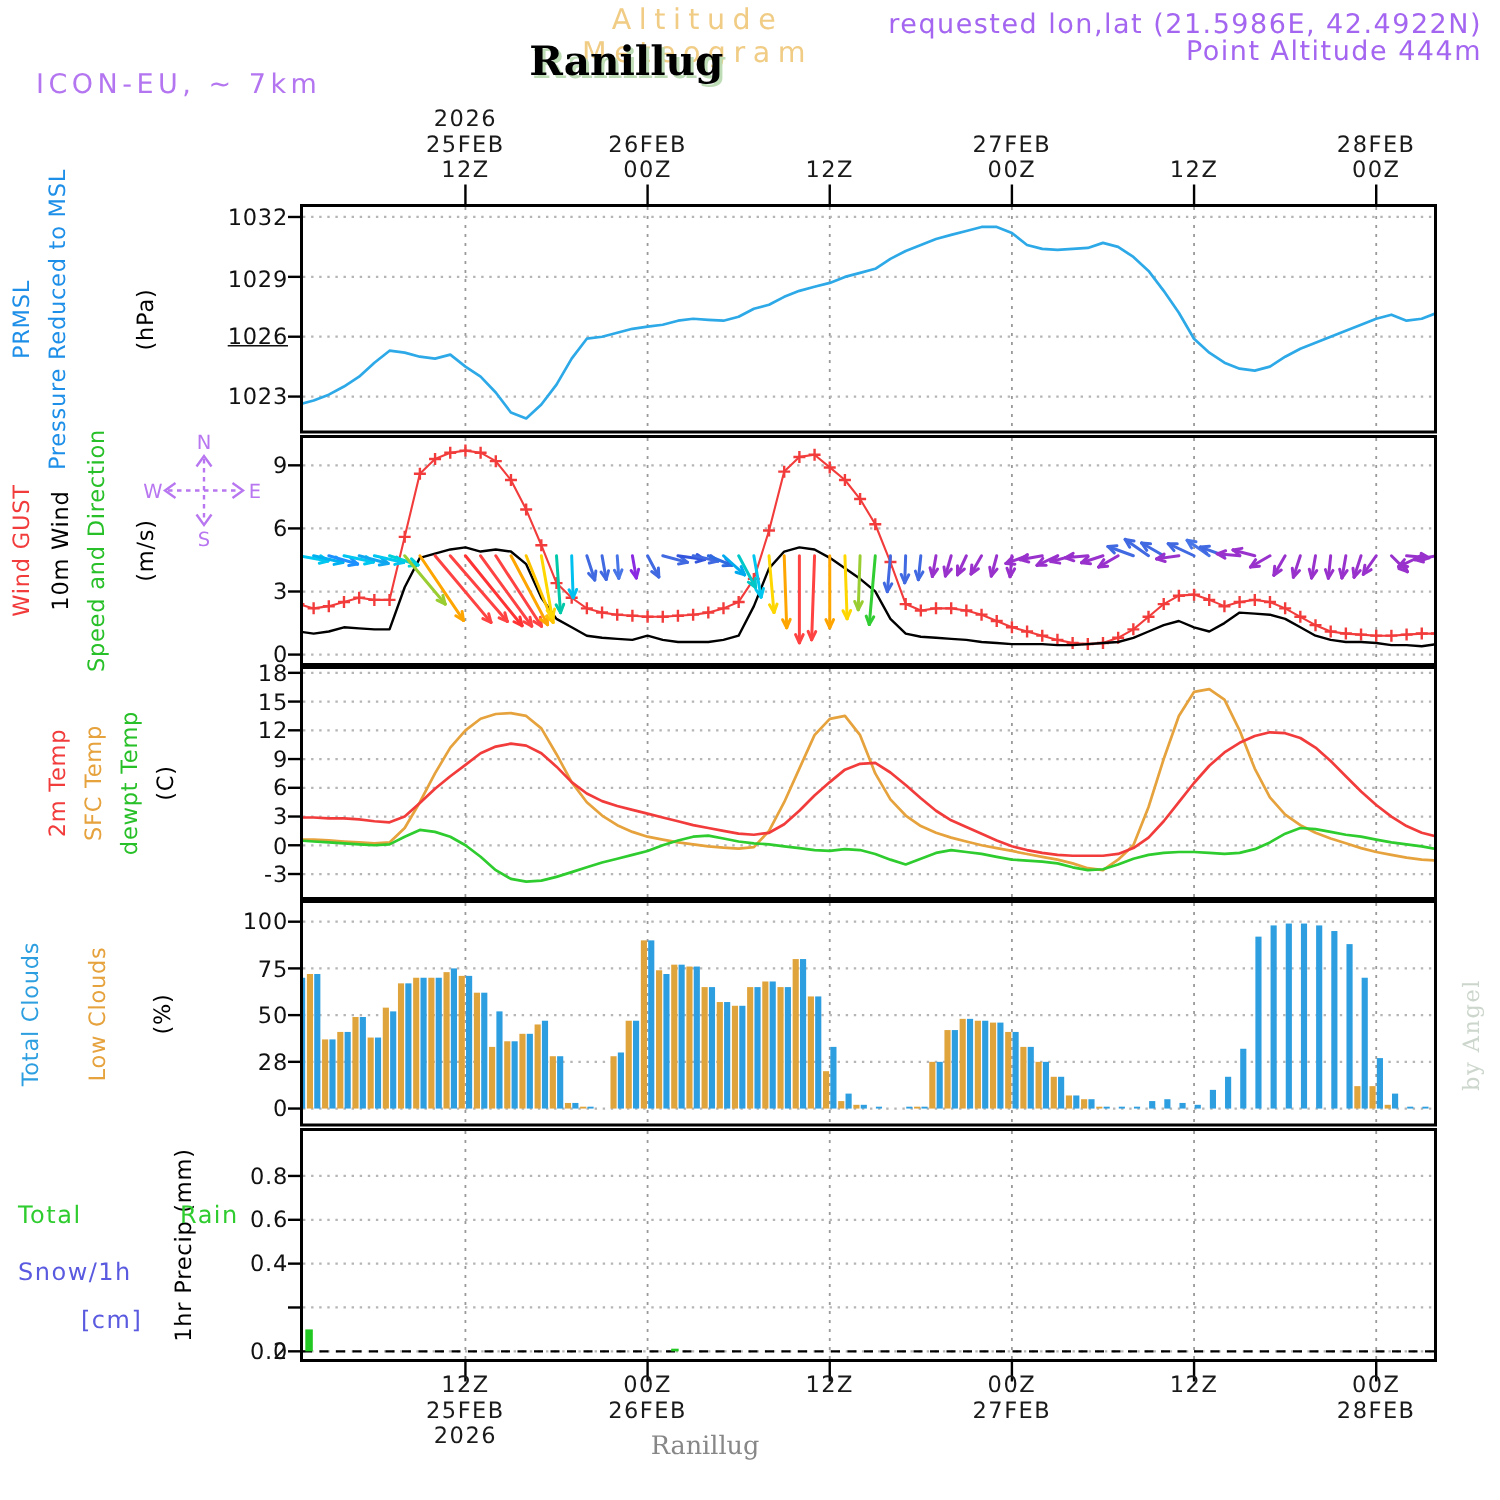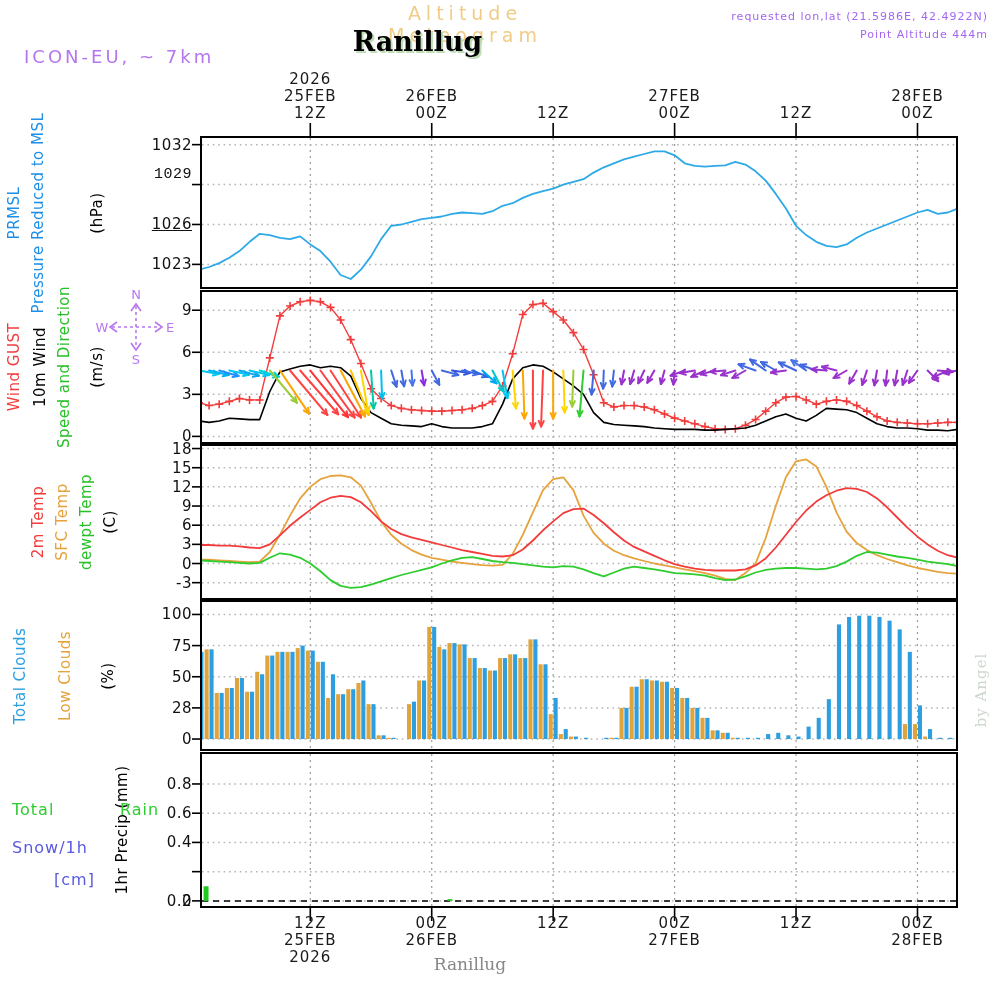--- a/index.html
+++ b/index.html
@@ -6,21 +6,21 @@
   #stage{position:relative;width:1000px;height:1000px;background:#fff;overflow:hidden;
          font-family:"DejaVu Sans","Liberation Sans",sans-serif;}
   .panel{position:absolute;left:200px;width:758px;border:2px solid #000;background:#fff;box-sizing:border-box;}
   .panel svg{position:absolute;left:0;top:0;}
   #title-main{position:absolute;left:330px;top:2px;width:270px;text-align:center;
     font-size:19px;letter-spacing:5px;color:#f0cc85;}
   #title-station{position:absolute;left:300px;top:26px;width:235px;text-align:center;
     font-family:"DejaVu Serif","Liberation Serif",serif;font-weight:700;font-size:27px;color:#000;
     text-shadow:2px 2px 0 rgba(186,219,178,0.95);}
   #title-model{position:absolute;left:24px;top:46px;font-size:18px;letter-spacing:3px;color:#b476f0;}
-  #meta{position:absolute;right:12px;top:8px;text-align:right;font-size:11px;line-height:18px;
+  #meta{position:absolute;right:12px;top:8px;text-align:right;font-size:18px;line-height:18px;
     letter-spacing:1px;color:#a466f0;}
   .xlab{position:absolute;width:90px;text-align:center;font-size:15px;color:#1a1a1a;letter-spacing:1px;}
   .ytick{position:absolute;left:118px;width:74px;text-align:right;font-size:15px;color:#111;letter-spacing:0.5px;}
   .rot{position:absolute;white-space:nowrap;transform:translate(-50%,-50%) rotate(-90deg);font-size:15px;letter-spacing:0.5px;}
   .plab{position:absolute;white-space:nowrap;font-size:16px;letter-spacing:1px;}
   #footer-station{position:absolute;left:380px;top:954px;width:180px;text-align:center;
     font-family:"DejaVu Serif","Liberation Serif",serif;font-size:17px;color:#878787;}
   #credit{position:absolute;left:960px;top:690px;transform:translate(-50%,-50%) rotate(-90deg);
     transform-origin:center;font-family:"DejaVu Serif","Liberation Serif",serif;
     font-size:15px;color:#ccd6cc;white-space:nowrap;letter-spacing:1px;left:981px;}
@@ -526,21 +526,21 @@
           <line x1="0" y1="146.88461538461542" x2="754" y2="146.88461538461542" stroke="#000" stroke-width="1.5" stroke-dasharray="6 5"></line>
           <rect x="1.5479999999999992" y="132.2692307692308" width="5" height="14.615384615384613" fill="#22c822"></rect>
           <rect x="245.43999999999997" y="145.13076923076923" width="5" height="1.7538461538461831" fill="#22c822"></rect>
         </svg>
       </div>
     </div>
   <div id="footer-station">Ranillug</div>
   <div id="credit">by Angel</div>
 <div class="ytick" style="top: 255.384px;">1023</div>
     <div class="ytick" style="top: 215.473px; text-decoration: underline;">1026</div>
-    <div class="ytick" style="top: 166px; font-family: Liberation Mono, monospace;">1029</div>
+    <div class="ytick" style="top: 177px;">1029</div>
     <div class="ytick" style="top: 135.652px;">1032</div>
     <div class="rot" style="color: rgb(29, 143, 232); left: 14px; top: 212.5px;">PRMSL</div>
     <div class="rot" style="color: rgb(29, 143, 232); left: 38px; top: 212.5px;">Pressure Reduced to MSL</div>
     <div class="rot" style="color: rgb(0, 0, 0); left: 97px; top: 212.5px;">(hPa)</div>
     <div class="ytick" style="top: 427.393px;">0</div>
     <div class="ytick" style="top: 385.336px;">3</div>
     <div class="ytick" style="top: 343.28px;">6</div>
     <div class="ytick" style="top: 301.224px;">9</div>
     <div class="rot" style="color: rgb(242, 60, 60); left: 14px; top: 367px;">Wind GUST</div>
     <div class="rot" style="color: rgb(0, 0, 0); left: 40px; top: 367px;">10m Wind</div>

